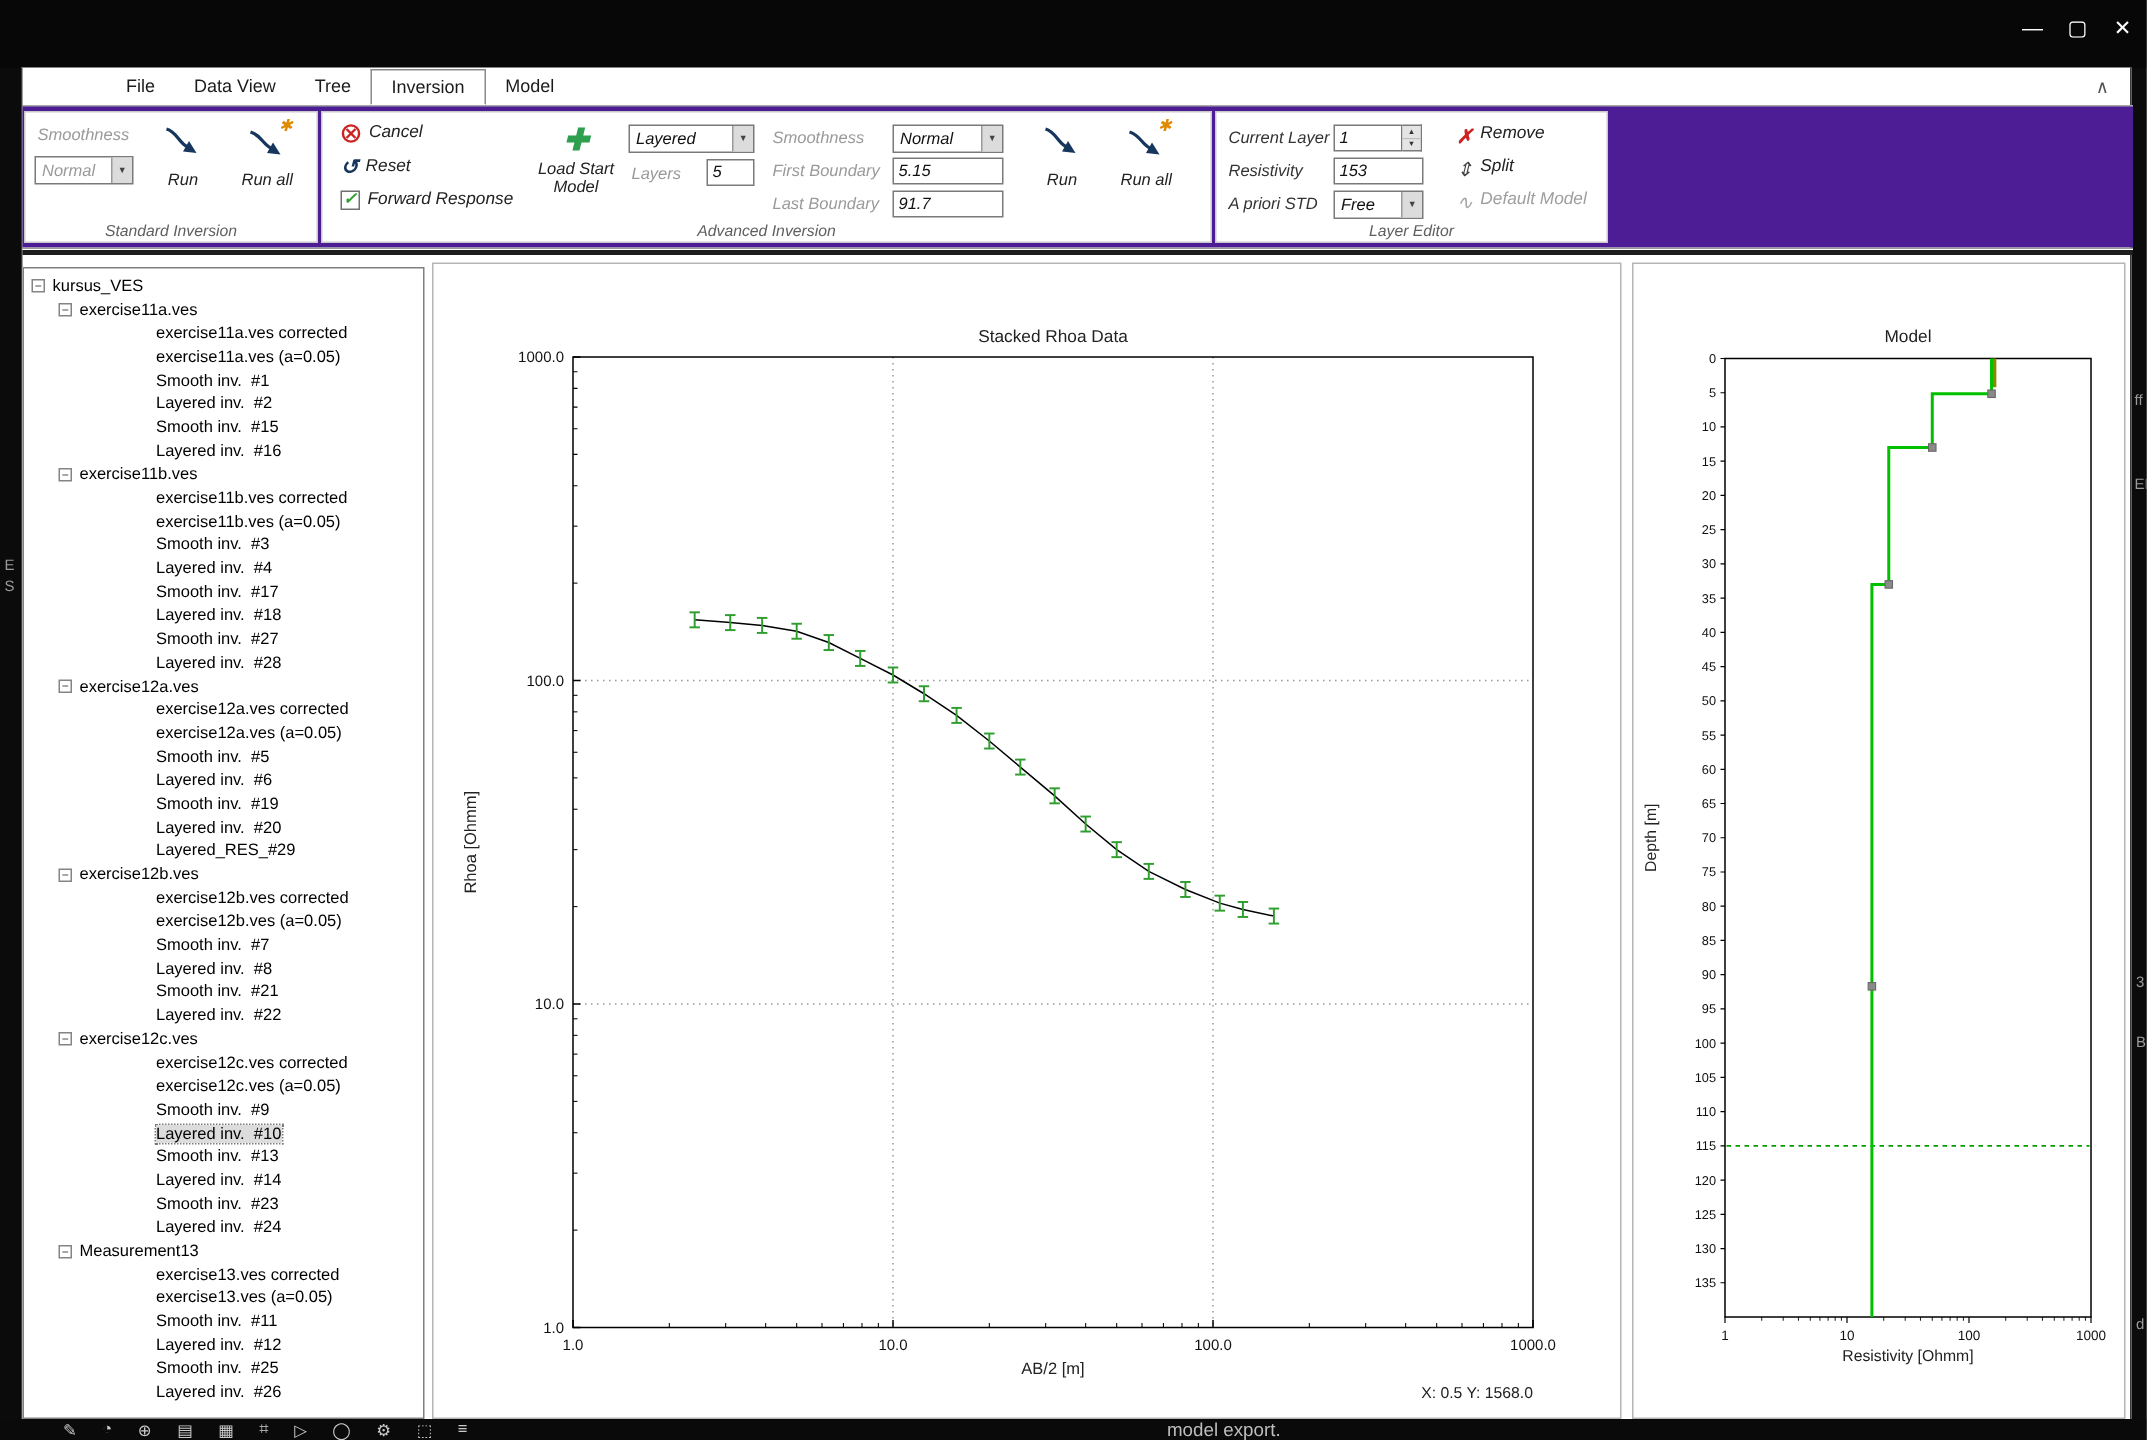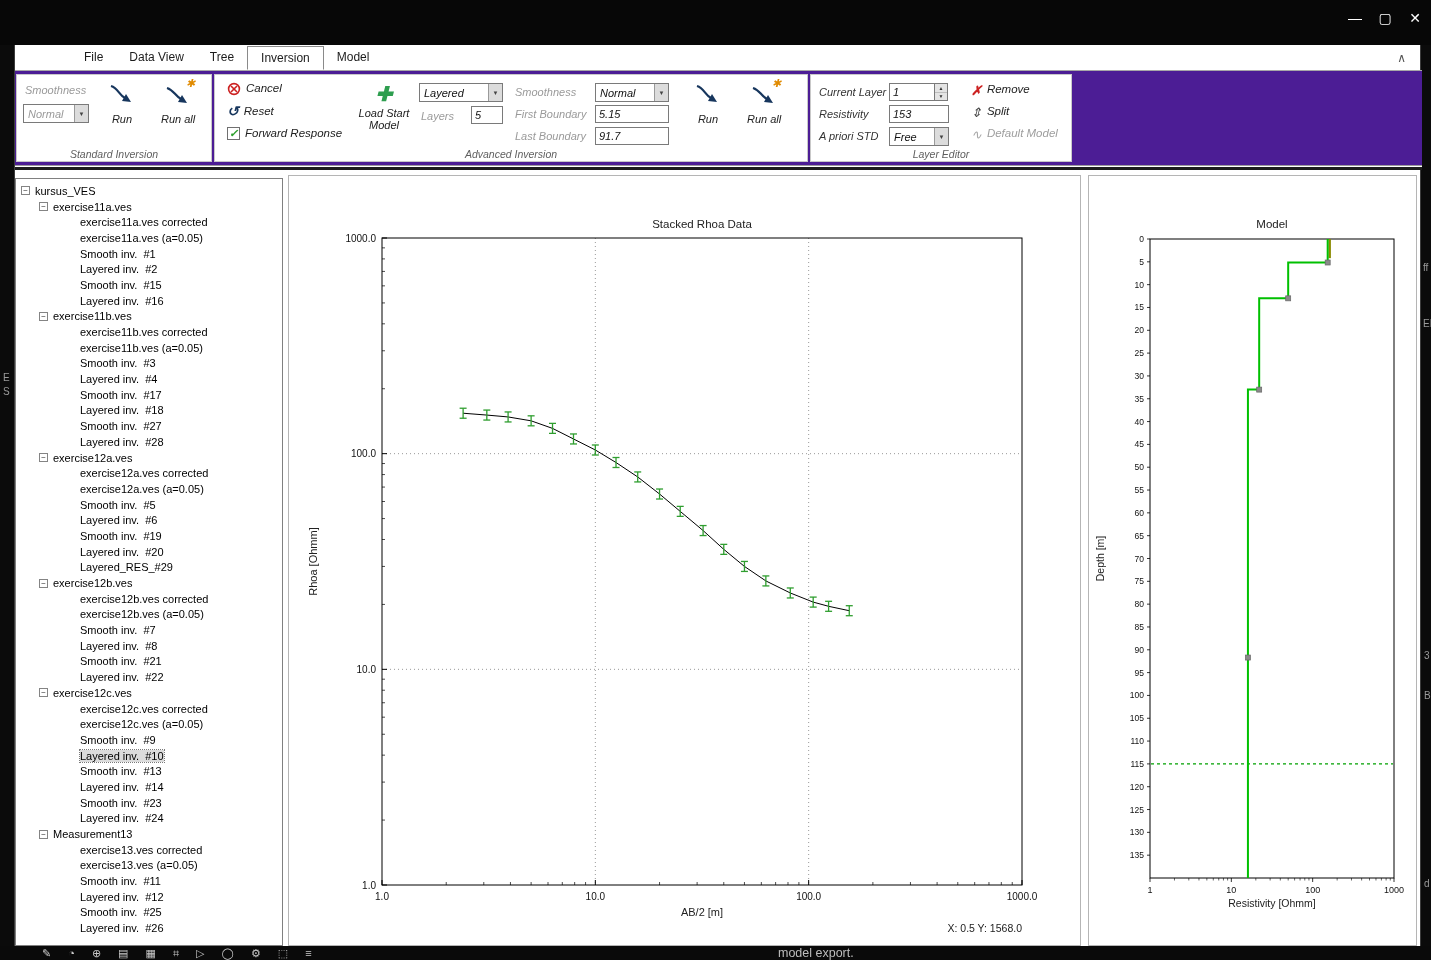--- a/index.html
+++ b/index.html
@@ -61,21 +61,21 @@
   .panel { position:absolute; background:#fff; }
   .tree-panel  { left:0px;    top:133px; width:268px; height:768px; border:1px solid #808080; overflow:hidden; }
   .chart-panel { left:273px;  top:130px; width:793px; height:771px; border:1px solid #b5b5b5; }
   .model-panel { left:1073px; top:130px; width:329px; height:771px; border:1px solid #b5b5b5; }
 
   
   .trow { height:15.7px; display:flex; align-items:center; font-size:11px; color:#000; white-space:pre; cursor:default; }
   .trow .exp { width:9px; height:9px; border:1px solid #848484; background:#fff; font-size:8px; line-height:7px; text-align:center; color:#333; margin-right:5px; flex:none; }
   .lv0 { padding-left:5px; }
   .lv1 { padding-left:23px; }
-  .lv2 { padding-left:64px; }
+  .lv2 { padding-left:88px; }
   .trow.sel .tlabel { background:#dcdcdc; outline:1px dotted #7a7a7a; }
   .tree-inner { padding-top:4px; }
 
   svg text { font-family:"Liberation Sans", sans-serif; }
 
   
   .bottombar { position:absolute; left:0; top:946px; width:1431px; height:14px; background:#0a0a0a; overflow:hidden; }
   .tbicons { position:absolute; left:42px; top:1px; display:flex; gap:17px; color:#c9c9c9; font-size:11px; }
   .partial-text { position:absolute; left:778px; top:0px; color:#bdbdbd; font-size:12.5px; }
   .frag { position:absolute; color:#9a9a9a; font-size:10px; }

